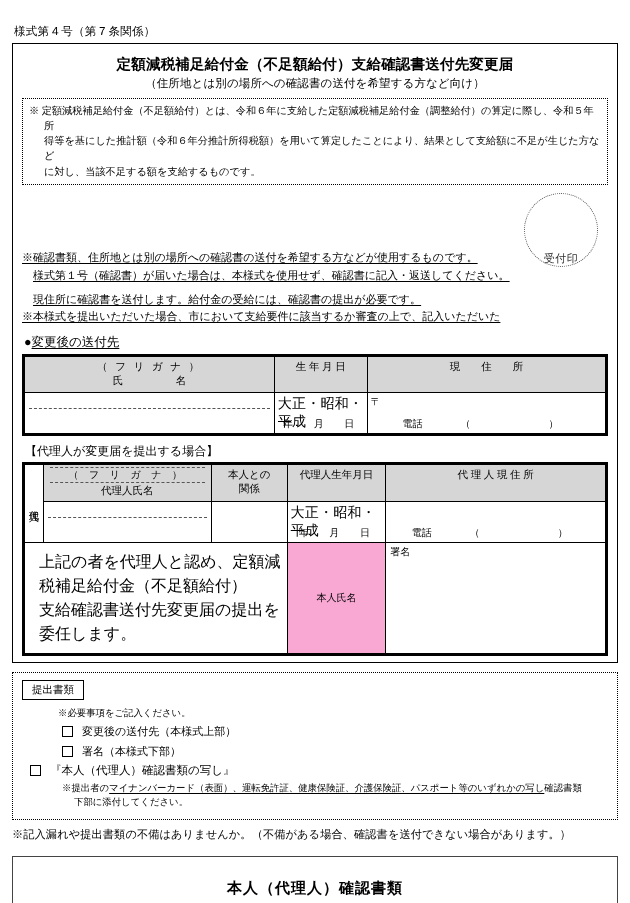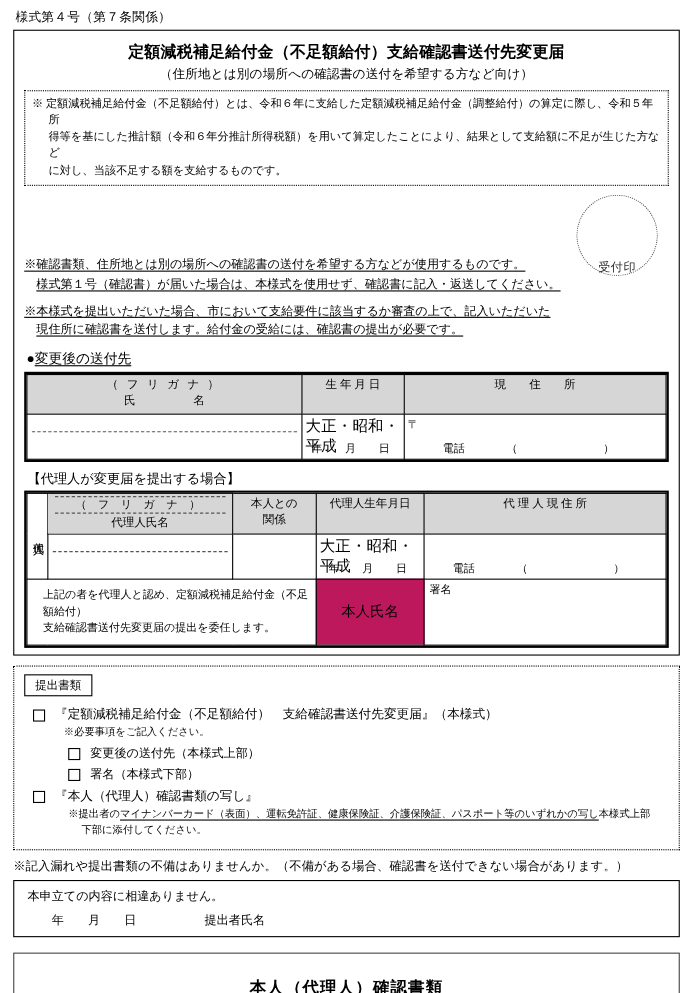--- a/index.html
+++ b/index.html
@@ -14,21 +14,21 @@
     color: #000000;
     font-size: 11px;
     position: relative;
     overflow: hidden;
   }
   .page {
     width: 630px;
     height: 903px;
     position: relative;
     box-sizing: border-box;
-    padding: 0 12px;
+    padding: 16px 12px;
   }
 
   
   .form-no {
     font-size: 11.5px;
     padding: 8px 0 4px 2px;
     letter-spacing: 0.3px;
   }
 
   
@@ -227,30 +227,30 @@
   }
   .fg-line {
     margin: 0 6px 1px 6px;
     border-top: 1px dashed #555;
     border-bottom: 1px dashed #555;
     font-size: 10px;
     letter-spacing: 4px;
   }
 
   .commit-cell {
-    font-size: 10px;
+    font-size: 16px;
     line-height: 1.5;
     padding: 7px 4px 7px 14px !important;
     vertical-align: middle !important;
   }
   .shaded-mid {
-    background: #be185d;
+    background: #f9a8d4;
     text-align: center;
     vertical-align: middle !important;
-    font-size: 13px;
+    font-size: 10px;
   }
   .sign-cell {
     font-size: 10px;
     padding: 2px 0 0 4px !important;
     height: 34px;
   }
 
   
   .submit-box {
     border: 1px dotted #000;
@@ -366,22 +366,22 @@
     <div class="addressee-row">
       <div class="stamp-circle">
         <span>受付印</span>
       </div>
     </div>
 
     <div class="instr-block">
       <span class="instr-line">※確認書類、住所地とは別の場所への確認書の送付を希望する方などが使用するものです。</span>
       <span class="instr-line indent">様式第１号（確認書）が届いた場合は、本様式を使用せず、確認書に記入・返送してください。</span>
       <div class="instr-gap"></div>
+      <span class="instr-line indent">現住所に確認書を送付します。給付金の受給には、確認書の提出が必要です。</span>
       <span class="instr-line">※本様式を提出いただいた場合、市において支給要件に該当するか審査の上で、記入いただいた</span>
-      <span class="instr-line indent">現住所に確認書を送付します。給付金の受給には、確認書の提出が必要です。</span>
     </div>
 
     <div class="sec-head">
       <span>●</span><span class="u">変更後の送付先</span>
     </div>
 
     <div class="t-outer">
       <table class="form-table">
         <colgroup>
           <col style="width:43%">
@@ -470,54 +470,44 @@
         </tr>
       </tbody>
         </table>
     </div>
 
   </div>
 
   <div class="submit-box">
     <div class="submit-tag">提出書類</div>
 
-    <div class="check-row">
-      <span class="cbox"></span>
-      <span>『定額減税補足給付金（不足額給付）　支給確認書送付先変更届』（本様式）</span>
-    </div>
     <div class="check-sub">※必要事項をご記入ください。</div>
 
     <div class="check-row sub2">
       <span class="cbox"></span>
       <span>変更後の送付先（本様式上部）</span>
     </div>
     <div class="check-row sub2">
       <span class="cbox"></span>
       <span>署名（本様式下部）</span>
     </div>
 
     <div class="check-row">
       <span class="cbox"></span>
       <span>『本人（代理人）確認書類の写し』</span>
     </div>
     <div class="check-sub note-u">
       <div>
-        <span>※提出者の</span><span class="ul">マイナンバーカード（表面）、運転免許証、健康保険証、介護保険証、パスポート等のいずれかの写し</span><span>本様式上部</span>
+        <span>※提出者の</span><span class="ul">マイナンバーカード（表面）、運転免許証、健康保険証、介護保険証、パスポート等のいずれかの写し</span><span>確認書類</span>
       </div>
       <div style="padding-left:12px;">下部に添付してください。</div>
     </div>
   </div>
 
   <div class="warn-line">※記入漏れや提出書類の不備はありませんか。（不備がある場合、確認書を送付できない場合があります。）</div>
 
-  <div class="decl-box">
-    <div class="decl-line1">本申立ての内容に相違ありません。</div>
-    <div class="decl-line2">
-      <span class="d">年</span><span class="d">月</span><span>日</span><span class="nm">提出者氏名</span>
-    </div>
-  </div>
 
   <div class="verify-box">
     <div class="verify-title">本人（代理人）確認書類</div>
 
   </div>
 
 </div>
 
 </body></html>

